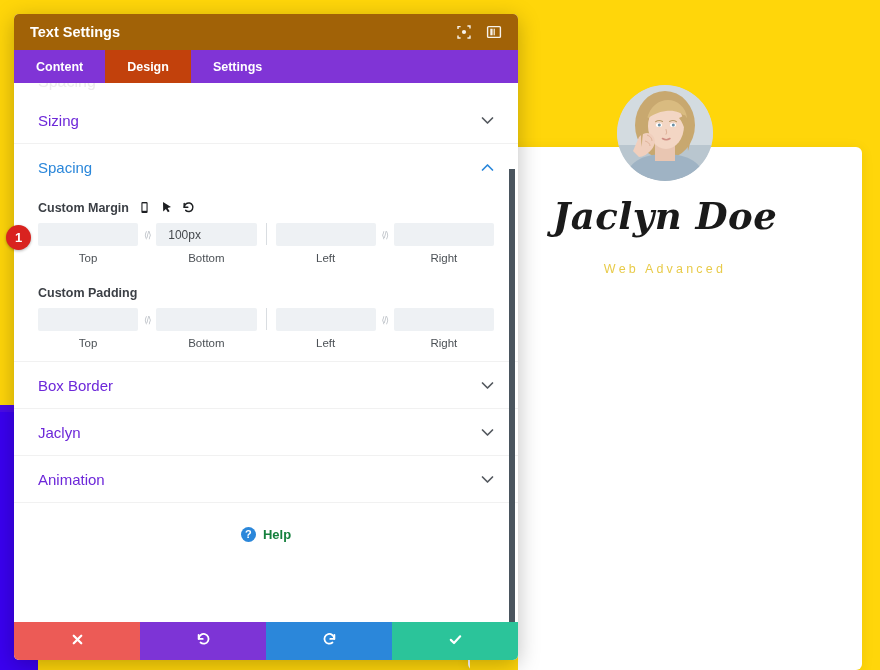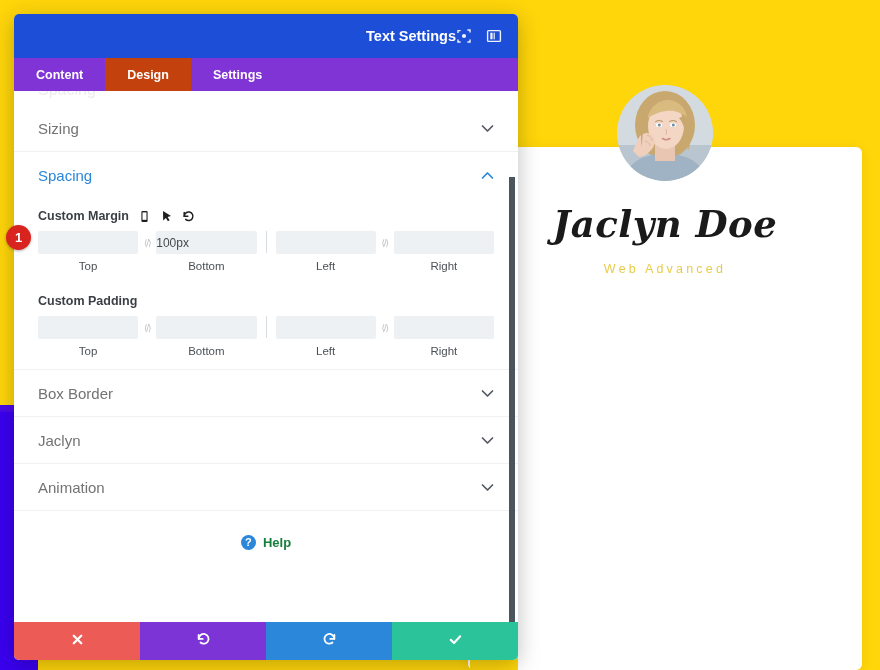--- a/index.html
+++ b/index.html
@@ -24,21 +24,21 @@
     background: #ffffff; border-radius: 6px;
     box-shadow: 0 2px 14px rgba(0,0,0,0.07);
   }
   #avatar {
     position: absolute; left: 617px; top: 85px;
     width: 96px; height: 96px; border-radius: 50%;
     overflow: hidden; background: #cfd6dc;
   }
   #avatar svg { display:block; width:96px; height:96px; }
   #profile-name {
-    position: absolute; left: 468px; top: 202px; width: 394px;
+    position: absolute; left: 468px; top: 194px; width: 394px;
     text-align: center;
     font-family: "DejaVu Serif", serif;
     font-style: italic; font-weight: 700;
     font-size: 37px; color: #1a1a1a; letter-spacing: 0.5px;
   }
   #profile-role {
     position: absolute; left: 468px; top: 262px; width: 394px;
     text-align: center;
     font-size: 12.5px; color: #E8CB4A; letter-spacing: 3.2px;
     font-weight: 400;
@@ -68,24 +68,23 @@
     position: absolute; left: 14px; top: 14px;
     width: 504px; height: 646px;
     background: #ffffff;
     border-radius: 5px;
     box-shadow: 0 5px 22px rgba(0,0,0,0.25);
     overflow: hidden;
     display: flex; flex-direction: column;
   }
 
   .modal-header {
-    height: 44px; background: #1d4ed8;
+    height: 36px; background: #a16207;
     display: flex; align-items: center; padding: 0 16px;
     flex-shrink: 0;
-    text-align: right;
   }
   .modal-title {
     color: #ffffff; font-size: 14.5px; font-weight: 700; flex: 1;
   }
   .header-icons { display: flex; gap: 14px; align-items: center; }
   .hdr-icon { width: 16px; height: 16px; cursor: pointer; opacity: .92; }
 
   .modal-tabs {
     height: 33px; background: #8034D6;
     display: flex; align-items: stretch; flex-shrink: 0; text-align: center;
@@ -106,49 +105,49 @@
     position: absolute; left: 24px; top: -10px;
     font-size: 16px; color: #ececec;
   }
 
   .accordion {
     border-bottom: 1px solid #f1f1f1;
     padding: 0 24px;
     display: flex; align-items: center; justify-content: space-between;
     height: 47px; cursor: pointer;
   }
-  .accordion-label { font-size: 15px; color: #737373; font-weight: 400; }
+  .accordion-label { font-size: 15px; color: #6d28d9; font-weight: 400; }
   .accordion.open .accordion-label { color: #2B87DA; }
   .chev { color: #54595f; font-size: 13px; line-height: 1; }
   .accordion.open .chev { color: #2B87DA; }
 
   .section-open { border-bottom: 1px solid #f1f1f1; }
 
   .field-block { padding: 4px 24px 12px 24px; }
   .field-head {
-    display: flex; align-items: flex-end; gap: 9px;
+    display: flex; align-items: flex-start; gap: 9px;
     font-size: 12.5px; color: #3b3f45; font-weight: 700;
     margin-bottom: 8px; margin-top: 6px;
   }
   .field-head .icons { display: flex; gap: 9px; align-items: center; }
   .mini-icon { width: 13px; height: 13px; cursor: pointer; }
 
   .quad {
     display: flex; align-items: flex-start; position: relative;
   }
   .pair { display: flex; align-items: flex-start; flex: 1; }
   .divider {
     width: 1px; background: #d9dde1; height: 22px; margin: 0 9px;
     align-self: flex-start; margin-top: 0;
   }
   .cell { flex: 1; display: flex; flex-direction: column; align-items: center; }
   .cell input {
     width: 100%; height: 23px; border: none; border-radius: 2px;
     background: #eef1f4; font-size: 12px; color: #44484d;
-    padding: 0 0; font-family: "Liberation Sans", sans-serif;
+    padding: 0 12px; font-family: "Liberation Sans", sans-serif;
     outline: none;
   }
   .cell input::placeholder { color: #b9bec4; }
   .cell-label {
     font-size: 11.5px; color: #4c5156; margin-top: 6px; font-weight: 400;
   }
   .link-icon {
     width: 18px; flex: 0 0 18px; height: 23px;
     display: flex; align-items: center; justify-content: center;
     color: #b9bec4; font-size: 9px; cursor: pointer; letter-spacing: -1px;

